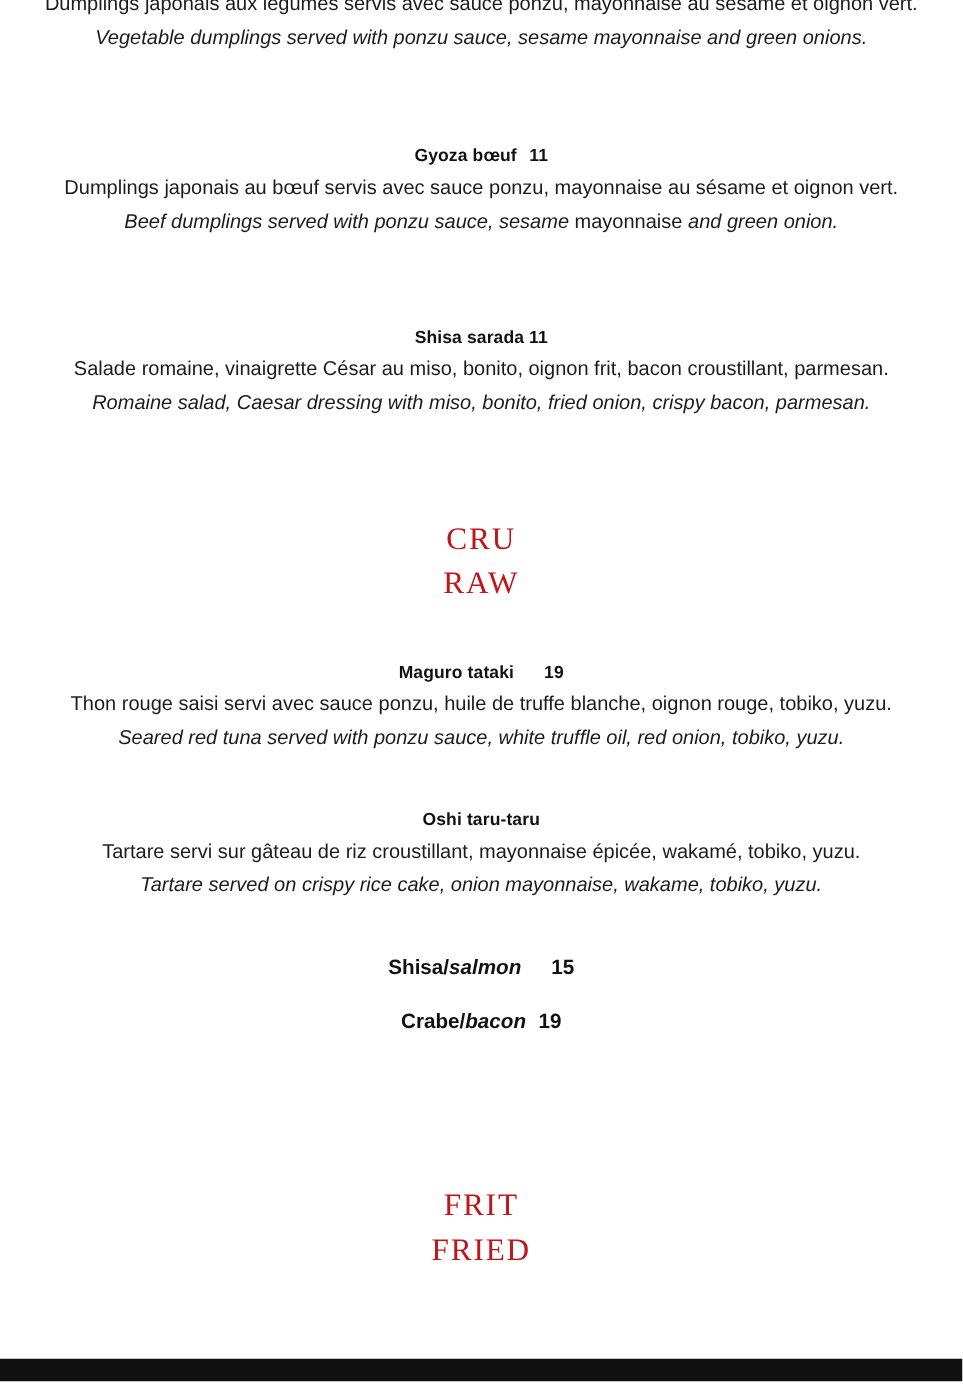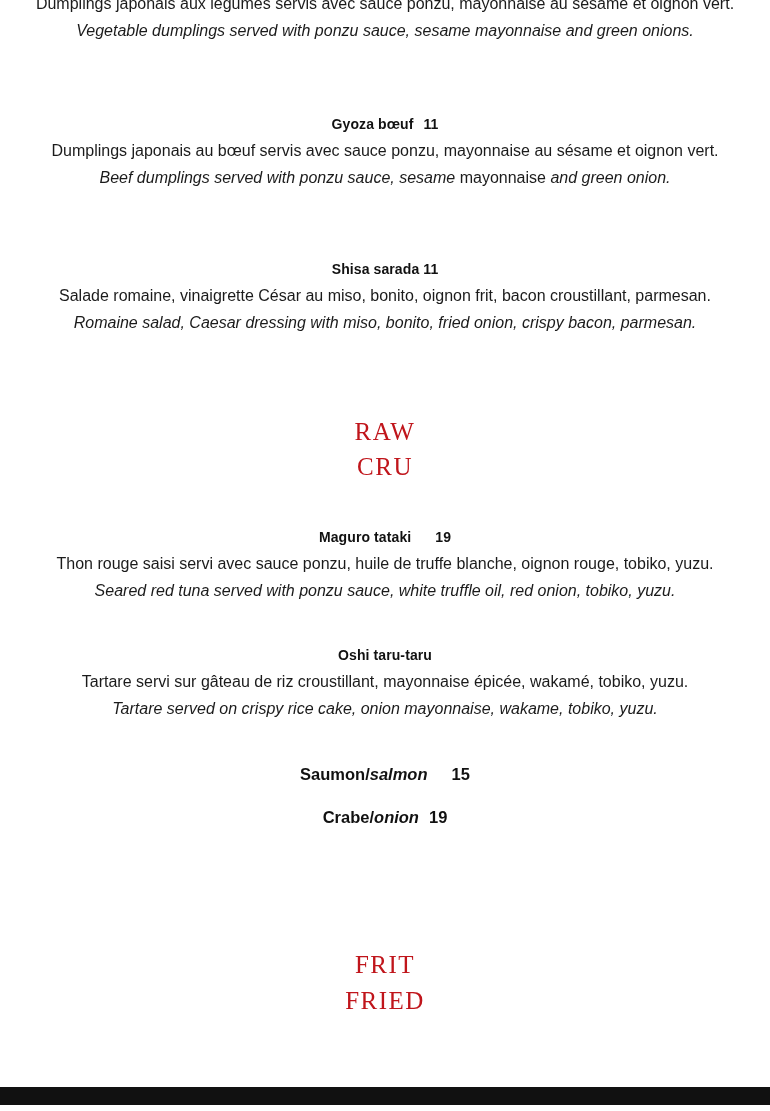--- a/index.html
+++ b/index.html
@@ -114,45 +114,45 @@
     <div class="item" style="margin-top:72px;">
       <div class="item-title">
         <span>Shisa sarada</span>
         <span class="price">11</span>
       </div>
       <div class="desc-fr">Salade romaine, vinaigrette César au miso, bonito, oignon frit, bacon croustillant, parmesan.</div>
       <div class="desc-en">Romaine salad, Caesar dressing with miso, bonito, fried onion, crispy bacon, parmesan.</div>
     </div>
 
     <div class="section-heading" style="margin-top:80px;">
+      <div>CRU</div>
       <div>RAW</div>
-      <div>CRU</div>
     </div>
 
     <div class="item" style="margin-top:44px;">
       <div class="item-title">
         <span>Maguro tataki</span><span class="gap-md"></span><span class="price">19</span>
       </div>
       <div class="desc-fr">Thon rouge saisi servi avec sauce ponzu, huile de truffe blanche, oignon rouge, tobiko, yuzu.</div>
       <div class="desc-en">Seared red tuna served with ponzu sauce, white truffle oil, red onion, tobiko, yuzu.</div>
     </div>
 
     <div class="item" style="margin-top:45px;">
       <div class="item-title">
         <span>Oshi taru-taru</span>
       </div>
       <div class="desc-fr">Tartare servi sur gâteau de riz croustillant, mayonnaise épicée, wakamé, tobiko, yuzu.</div>
       <div class="desc-en">Tartare served on crispy rice cake, onion mayonnaise, wakame, tobiko, yuzu.</div>
     </div>
 
     <div class="simple-line" style="margin-top:44px;">
-      <span>Saumon/</span><span class="it">salmon</span><span class="gap-md"></span><span>15</span>
+      <span>Shisa/</span><span class="it">salmon</span><span class="gap-md"></span><span>15</span>
     </div>
     <div class="simple-line" style="margin-top:22px;">
-      <span>Crabe/</span><span class="it">onion</span><span class="gap-sm"></span><span>19</span>
+      <span>Crabe/</span><span class="it">bacon</span><span class="gap-sm"></span><span>19</span>
     </div>
 
     <div class="section-heading" style="margin-top:120px;">
       <div>FRIT</div>
       <div>FRIED</div>
     </div>
 
   </div>
 
   <div class="bottom-bar"></div>

